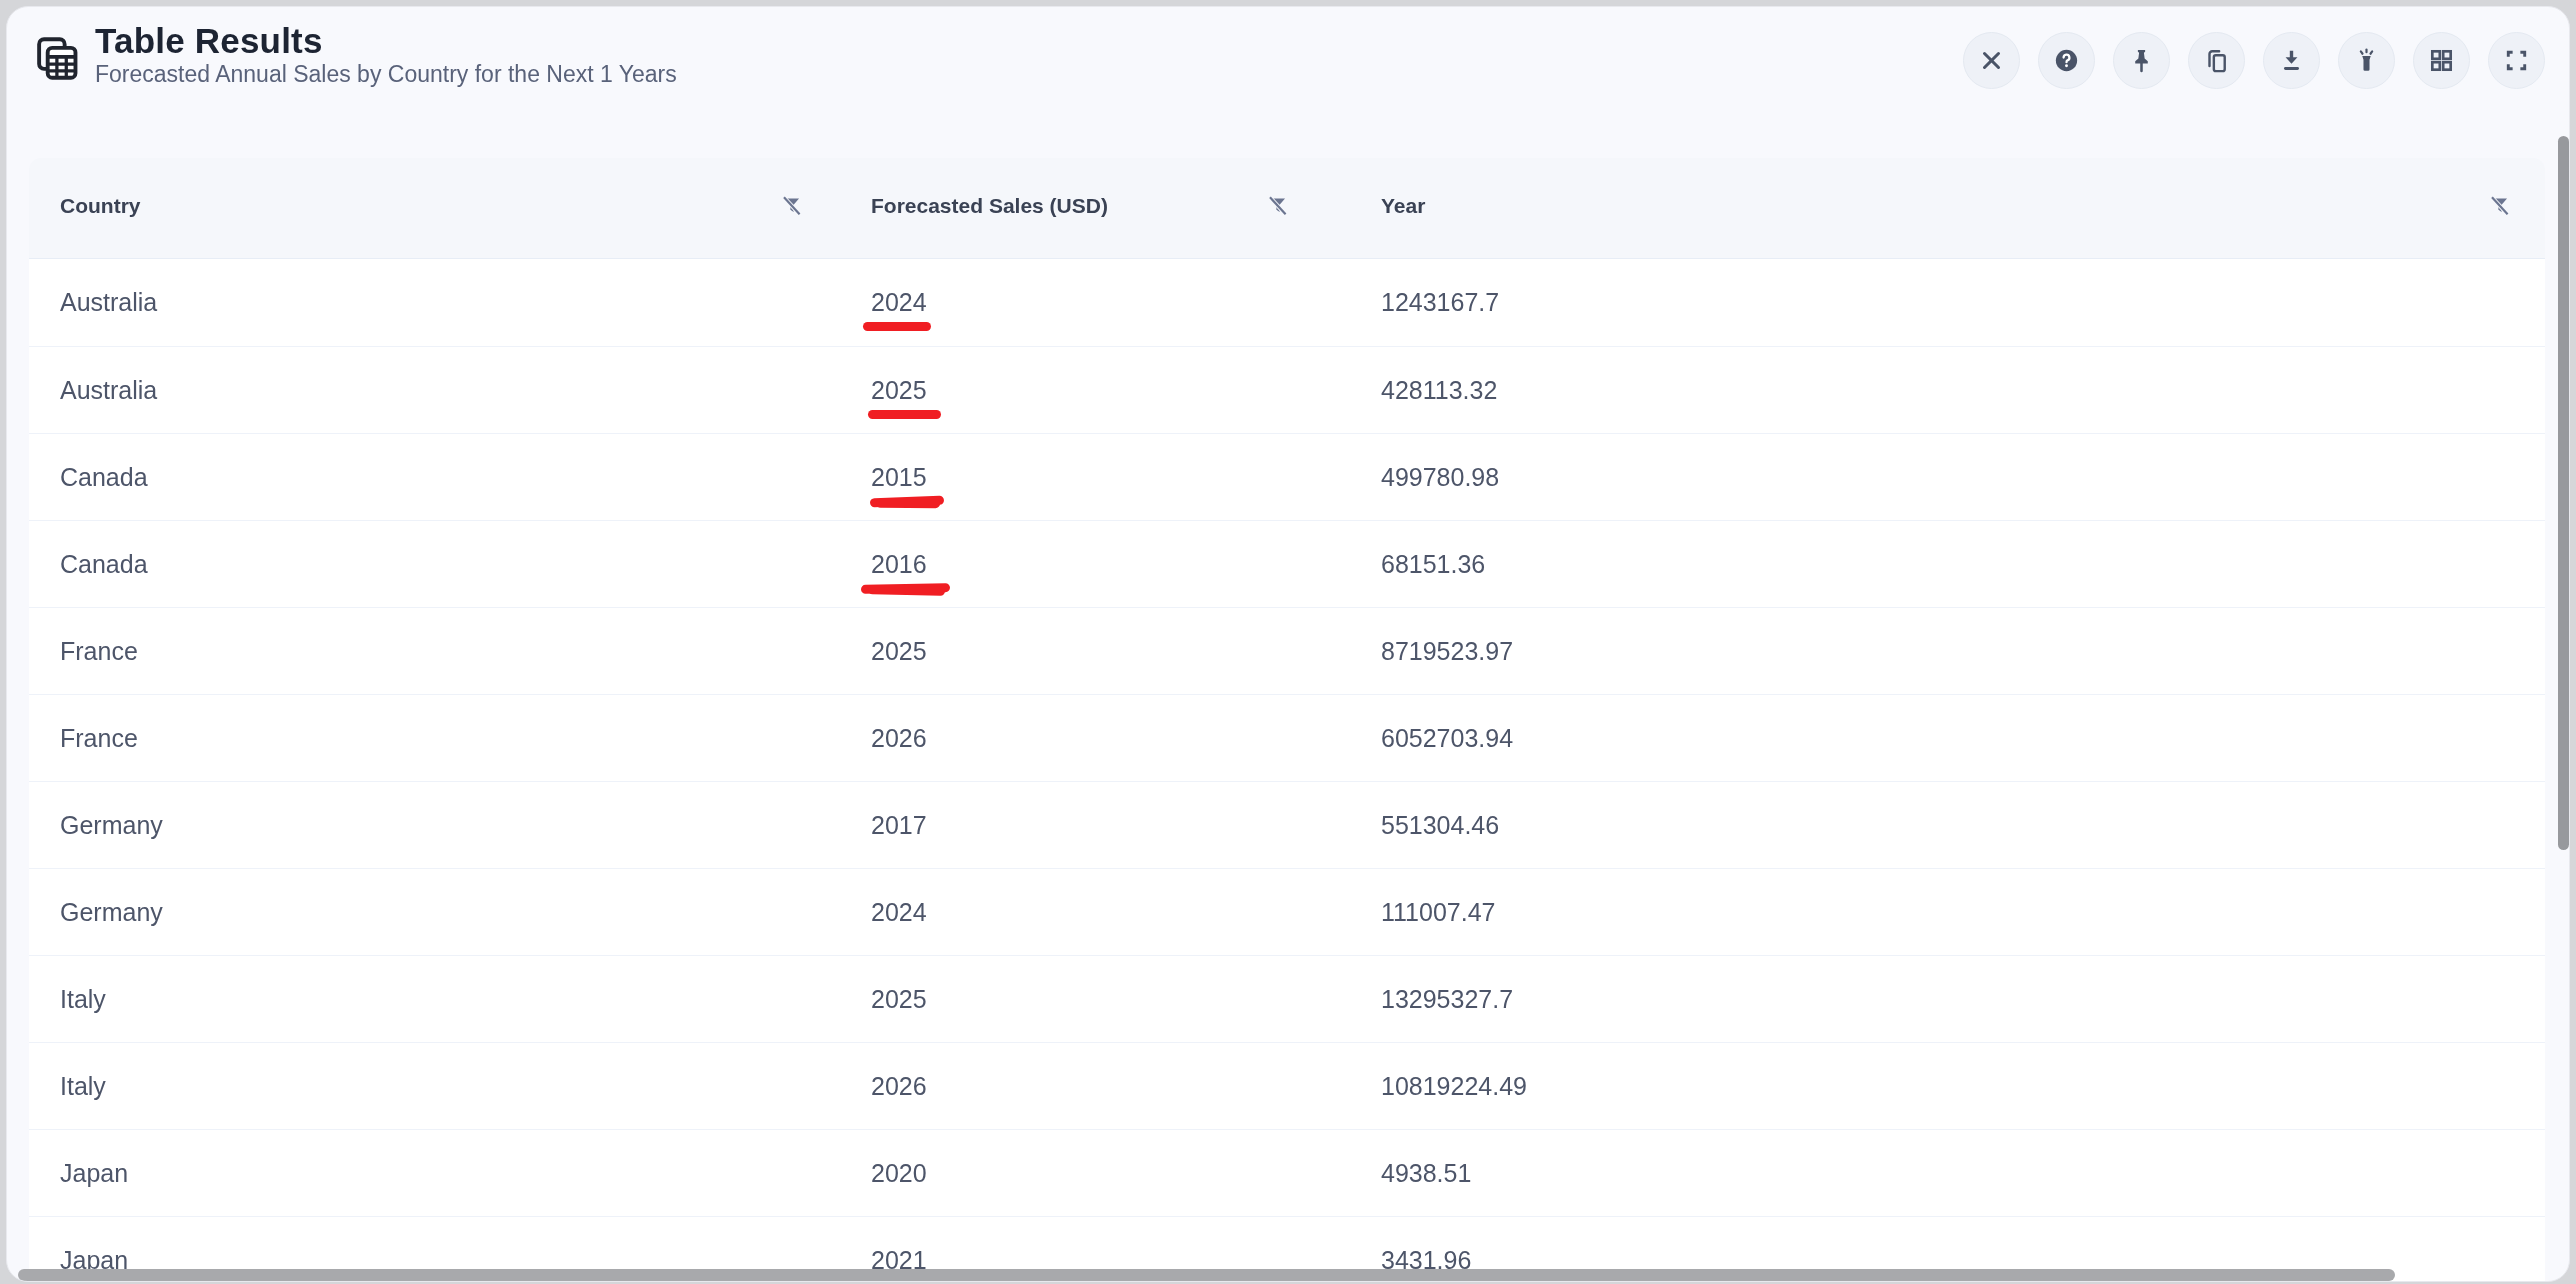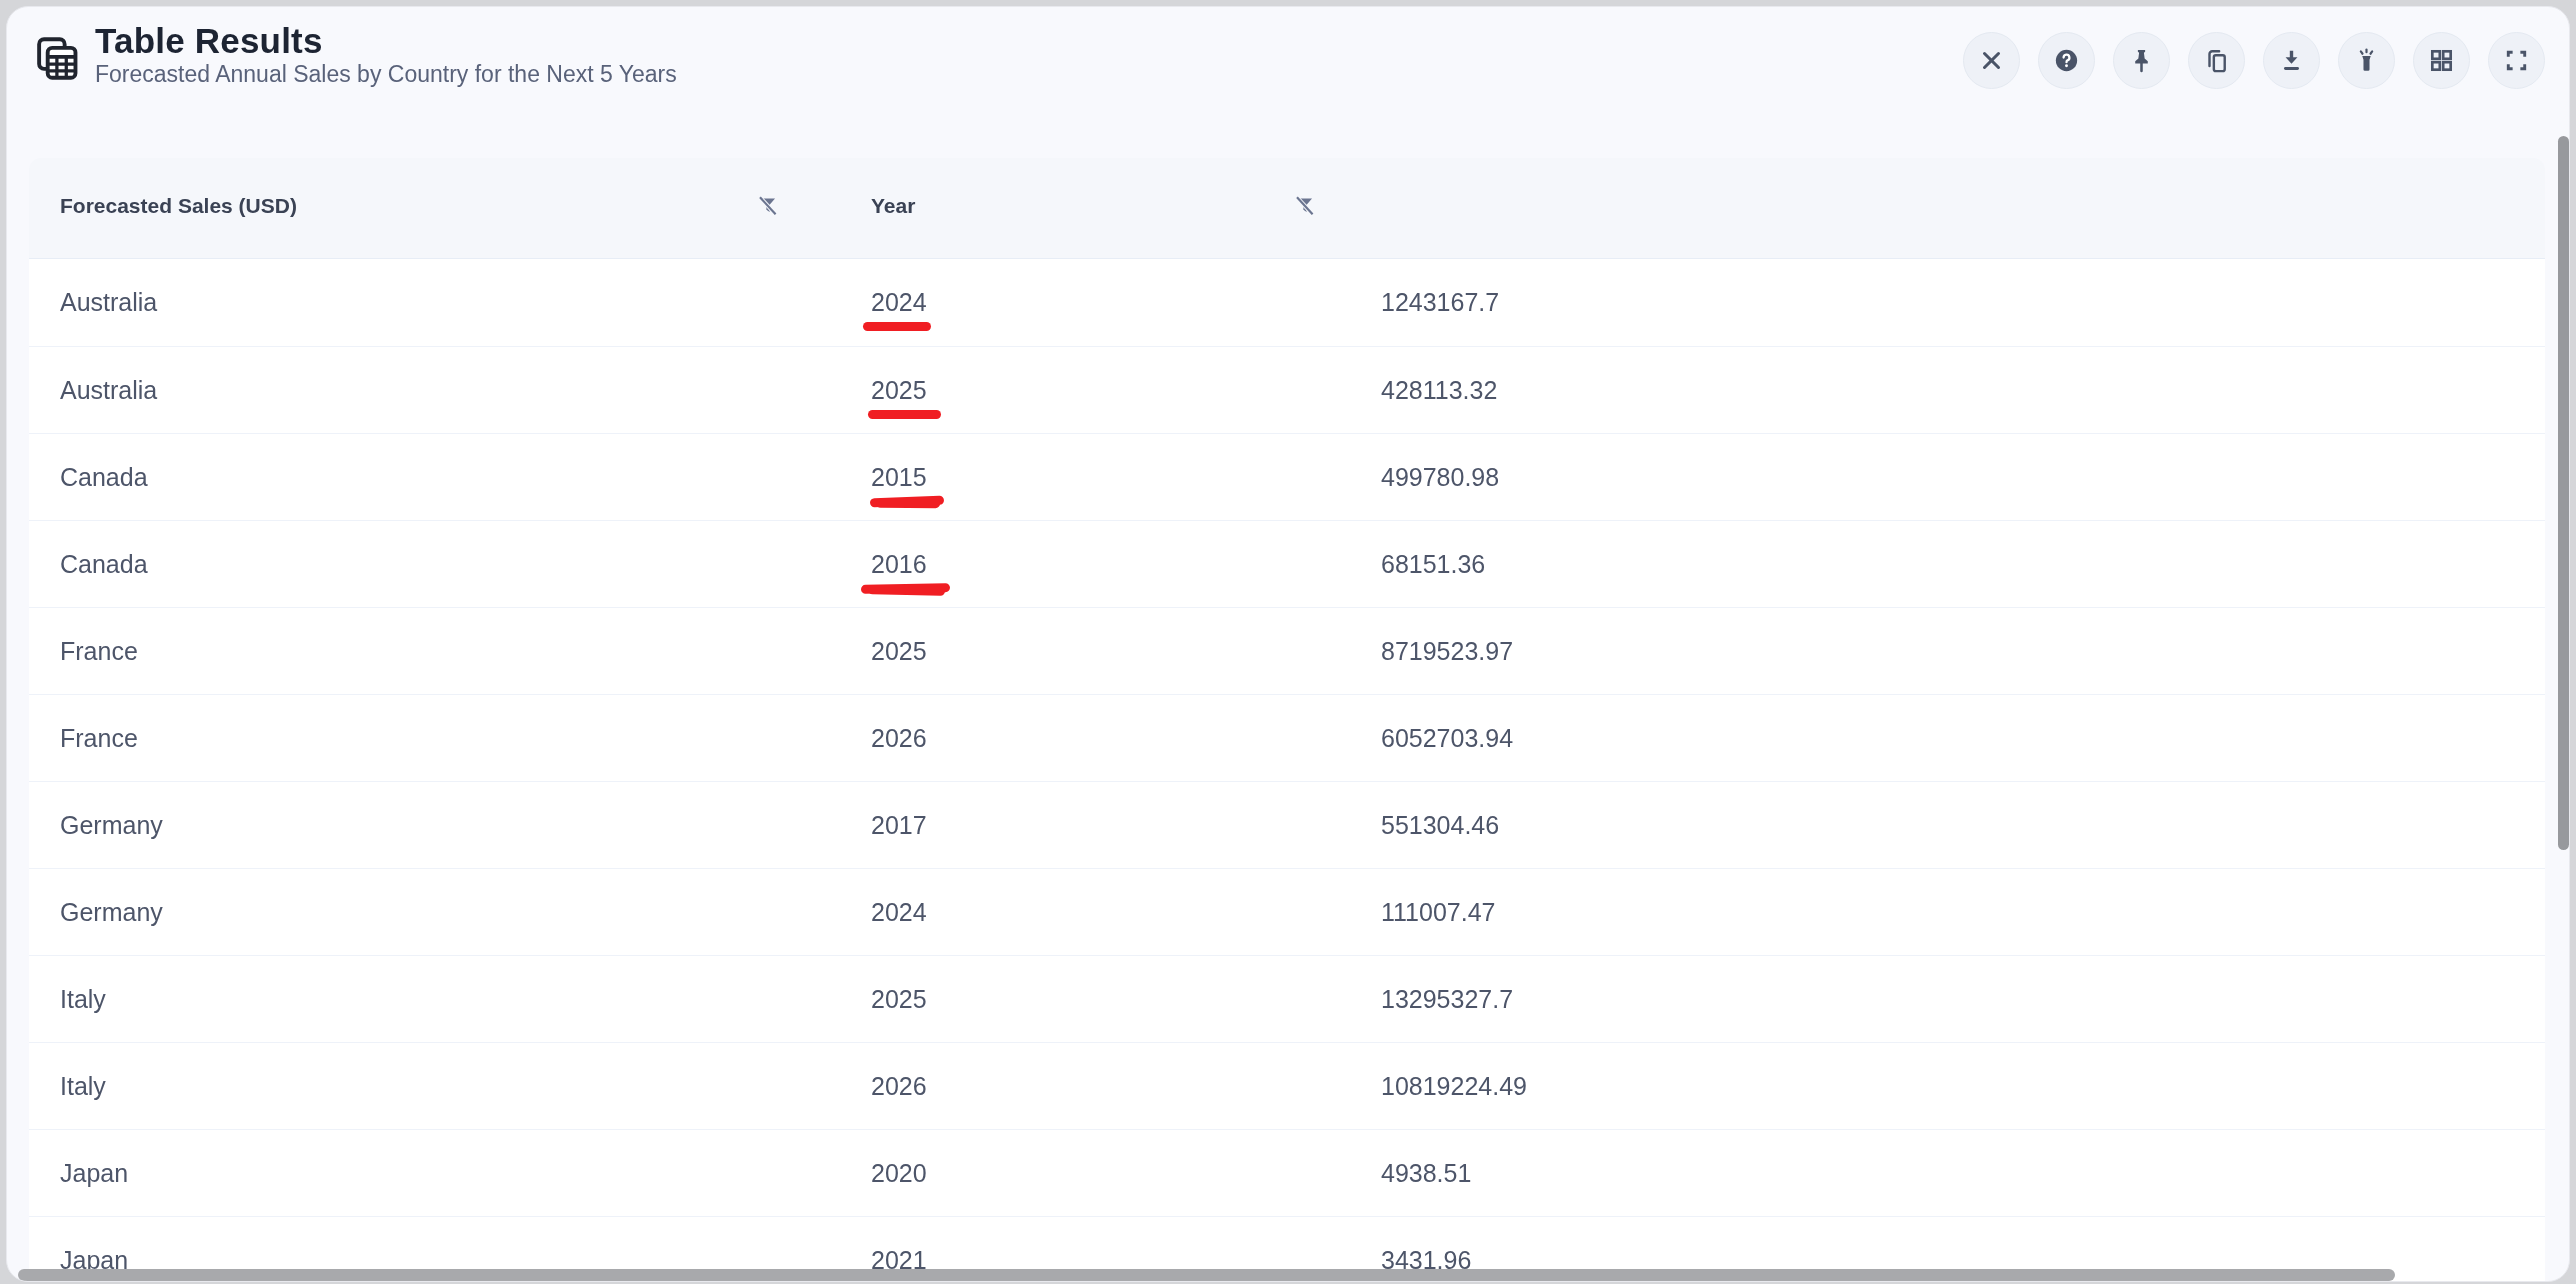--- a/index.html
+++ b/index.html
@@ -101,21 +101,21 @@
     <svg class="panel-title-icon" viewBox="0 0 24 24">
       <rect x="3" y="2.6" width="12.5" height="14.5" rx="2.4" fill="none" stroke="#20242e" stroke-width="1.9"></rect>
       <rect x="7.2" y="6.8" width="13.6" height="14.6" rx="2.2" fill="#ffffff" stroke="#20242e" stroke-width="1.9"></rect>
       <line x1="7.2" y1="11.2" x2="20.8" y2="11.2" stroke="#20242e" stroke-width="1.9"></line>
       <line x1="7.2" y1="14.7" x2="20.8" y2="14.7" stroke="#20242e" stroke-width="1.6"></line>
       <line x1="7.2" y1="18.1" x2="20.8" y2="18.1" stroke="#20242e" stroke-width="1.6"></line>
       <line x1="11.7" y1="11.2" x2="11.7" y2="21.4" stroke="#20242e" stroke-width="1.6"></line>
       <line x1="16.3" y1="11.2" x2="16.3" y2="21.4" stroke="#20242e" stroke-width="1.6"></line>
     </svg>
     <div class="panel-title">Table Results</div>
-    <div class="panel-subtitle">Forecasted Annual Sales by Country for the Next 5 Years</div>
+    <div class="panel-subtitle">Forecasted Annual Sales by Country for the Next 1 Years</div>
 
     <div class="toolbar">
       <button class="tool-btn" aria-label="close">
         <svg viewBox="0 0 24 24">
           <line x1="6.2" y1="6.2" x2="17.8" y2="17.8" stroke="#4a5468" stroke-width="2.5" stroke-linecap="round"></line>
           <line x1="17.8" y1="6.2" x2="6.2" y2="17.8" stroke="#4a5468" stroke-width="2.5" stroke-linecap="round"></line>
         </svg>
       </button>
       <button class="tool-btn" aria-label="help">
         <svg viewBox="0 0 24 24">
@@ -164,20 +164,28 @@
           <path d="M15.2 5.2h3.6v3.6" fill="none" stroke="#4a5468" stroke-width="2.4"></path>
           <path d="M18.8 15.2v3.6h-3.6" fill="none" stroke="#4a5468" stroke-width="2.4"></path>
           <path d="M8.8 18.8H5.2v-3.6" fill="none" stroke="#4a5468" stroke-width="2.4"></path>
         </svg>
       </button>
     </div>
   </div>
 
   <div class="table">
     <div class="thead">
+      <div class="th c1">
+        <span>Country</span>
+        <svg class="filter-icon" viewBox="0 0 24 24">
+          <path d="M5.5 5h13l-5 5.9v6.7l-3-2.1v-4.6z" fill="#6b7590"></path>
+          <line x1="4.6" y1="4" x2="19" y2="19.6" stroke="#f5f7fb" stroke-width="3.8"></line>
+          <line x1="4.6" y1="4" x2="19" y2="19.6" stroke="#6b7590" stroke-width="2"></line>
+        </svg>
+      </div>
       <div class="th c3">
         <span>Forecasted Sales (USD)</span>
         <svg class="filter-icon" viewBox="0 0 24 24">
           <path d="M5.5 5h13l-5 5.9v6.7l-3-2.1v-4.6z" fill="#6b7590"></path>
           <line x1="4.6" y1="4" x2="19" y2="19.6" stroke="#f5f7fb" stroke-width="3.8"></line>
           <line x1="4.6" y1="4" x2="19" y2="19.6" stroke="#6b7590" stroke-width="2"></line>
         </svg>
       </div>
       <div class="th c2">
         <span>Year</span>

